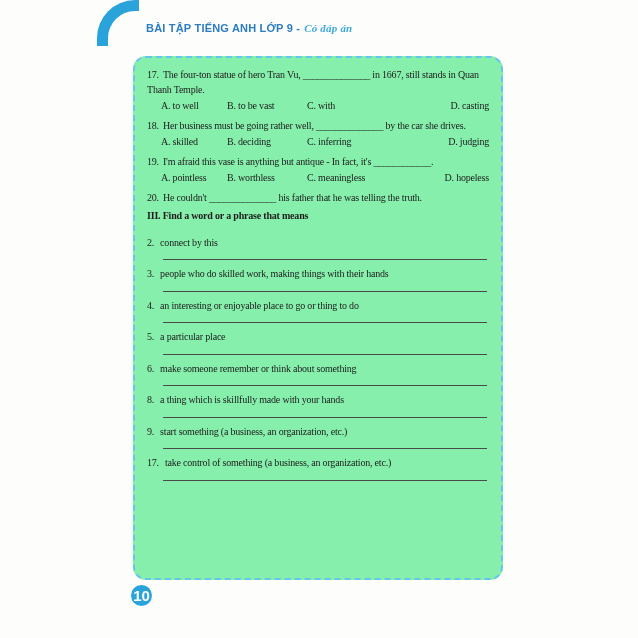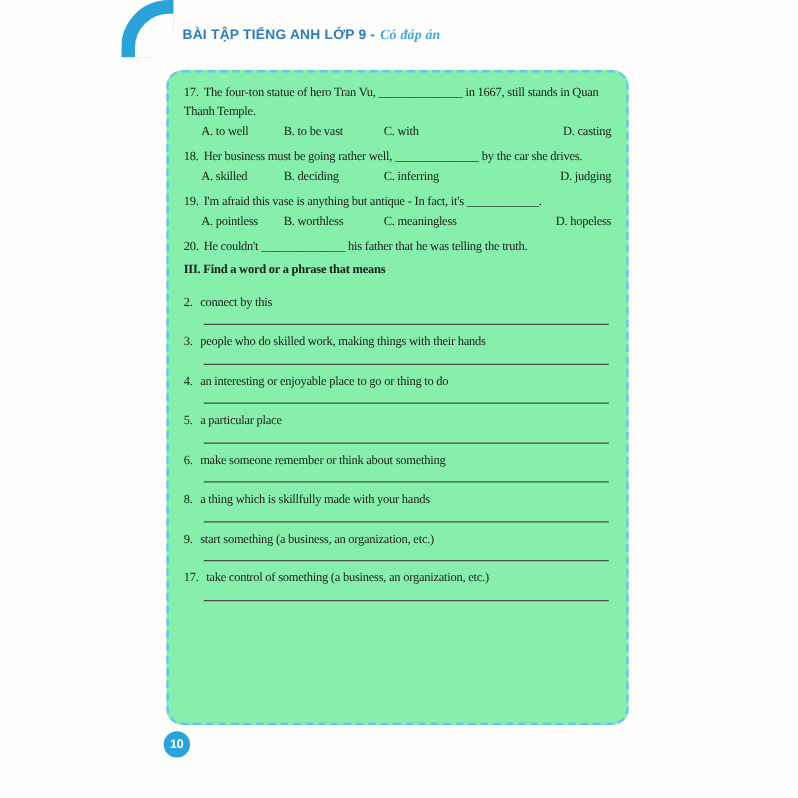--- a/index.html
+++ b/index.html
@@ -86,21 +86,21 @@
   }
 
   .page-badge {
     position: absolute;
     left: 131px; top: 585px;
     width: 21px; height: 21px;
     border-radius: 50%;
     background: #2aa3da;
     color: #ffffff;
     font-family: "Liberation Sans", sans-serif;
-    font-size: 10px;
+    font-size: 15px;
     font-weight: bold;
     display: flex;
     align-items: center;
     justify-content: center;
   }
 </style>
 </head>
 <body>
 
 <div class="corner-arc"></div>

